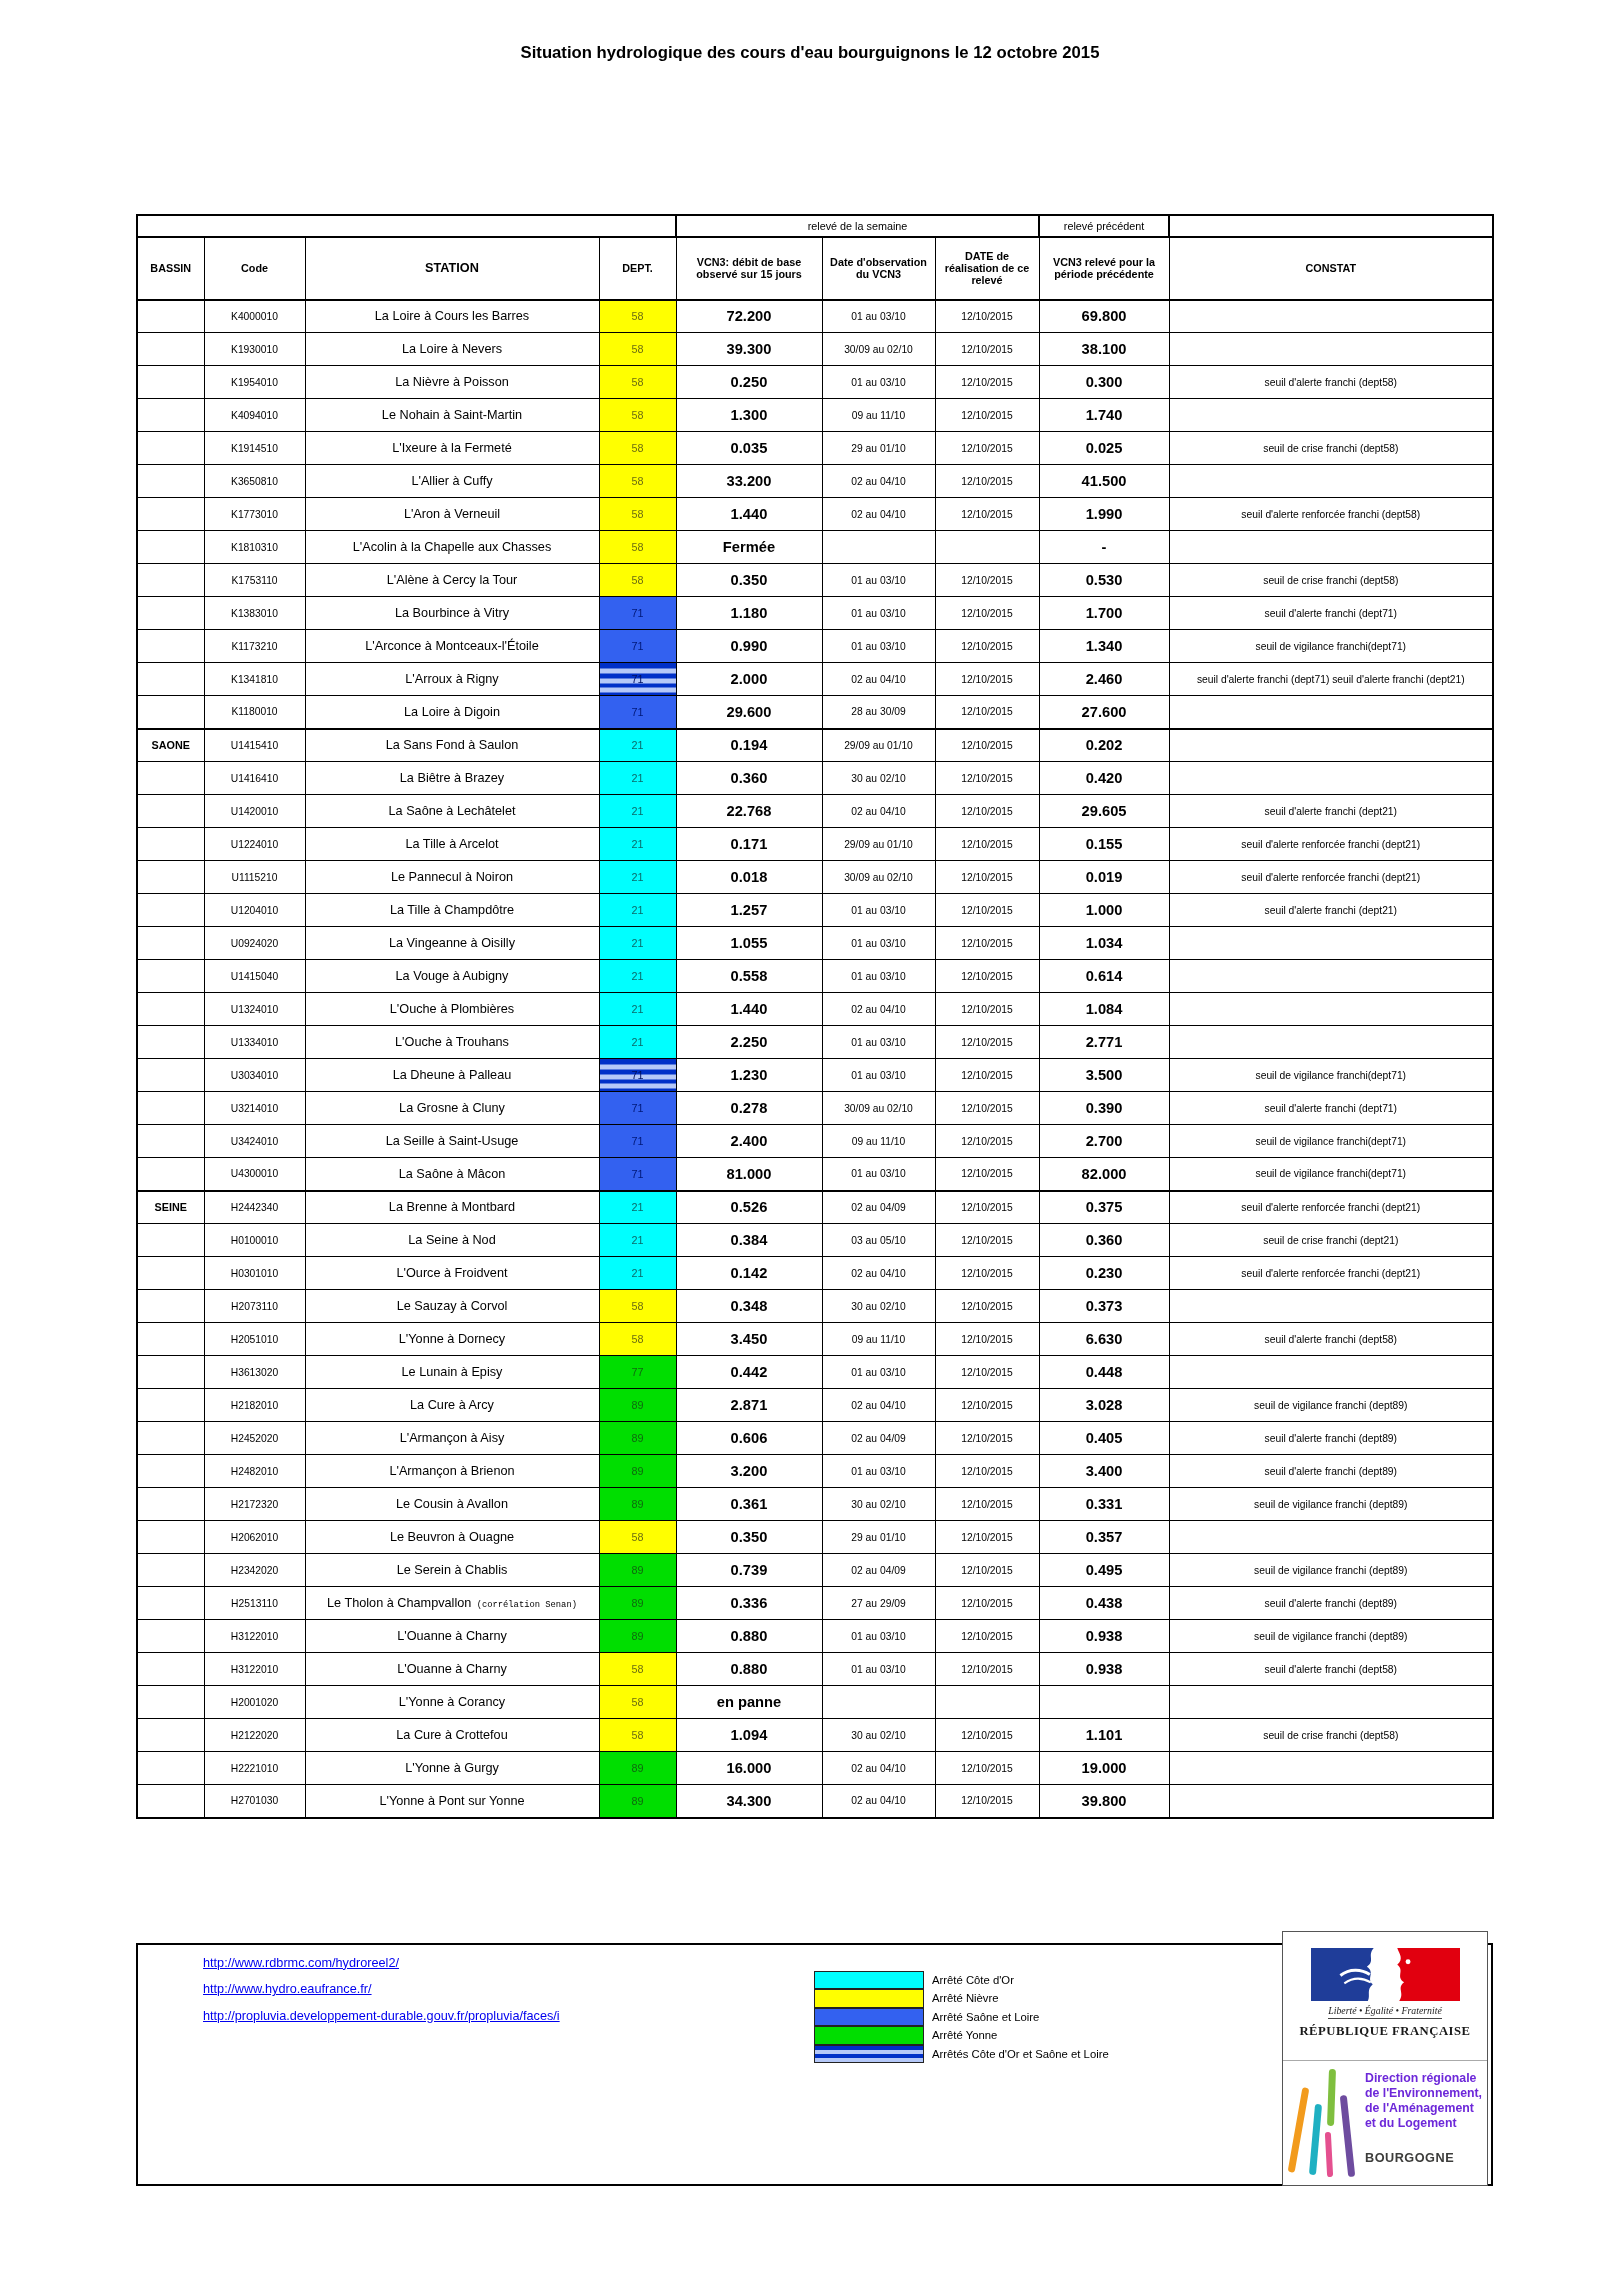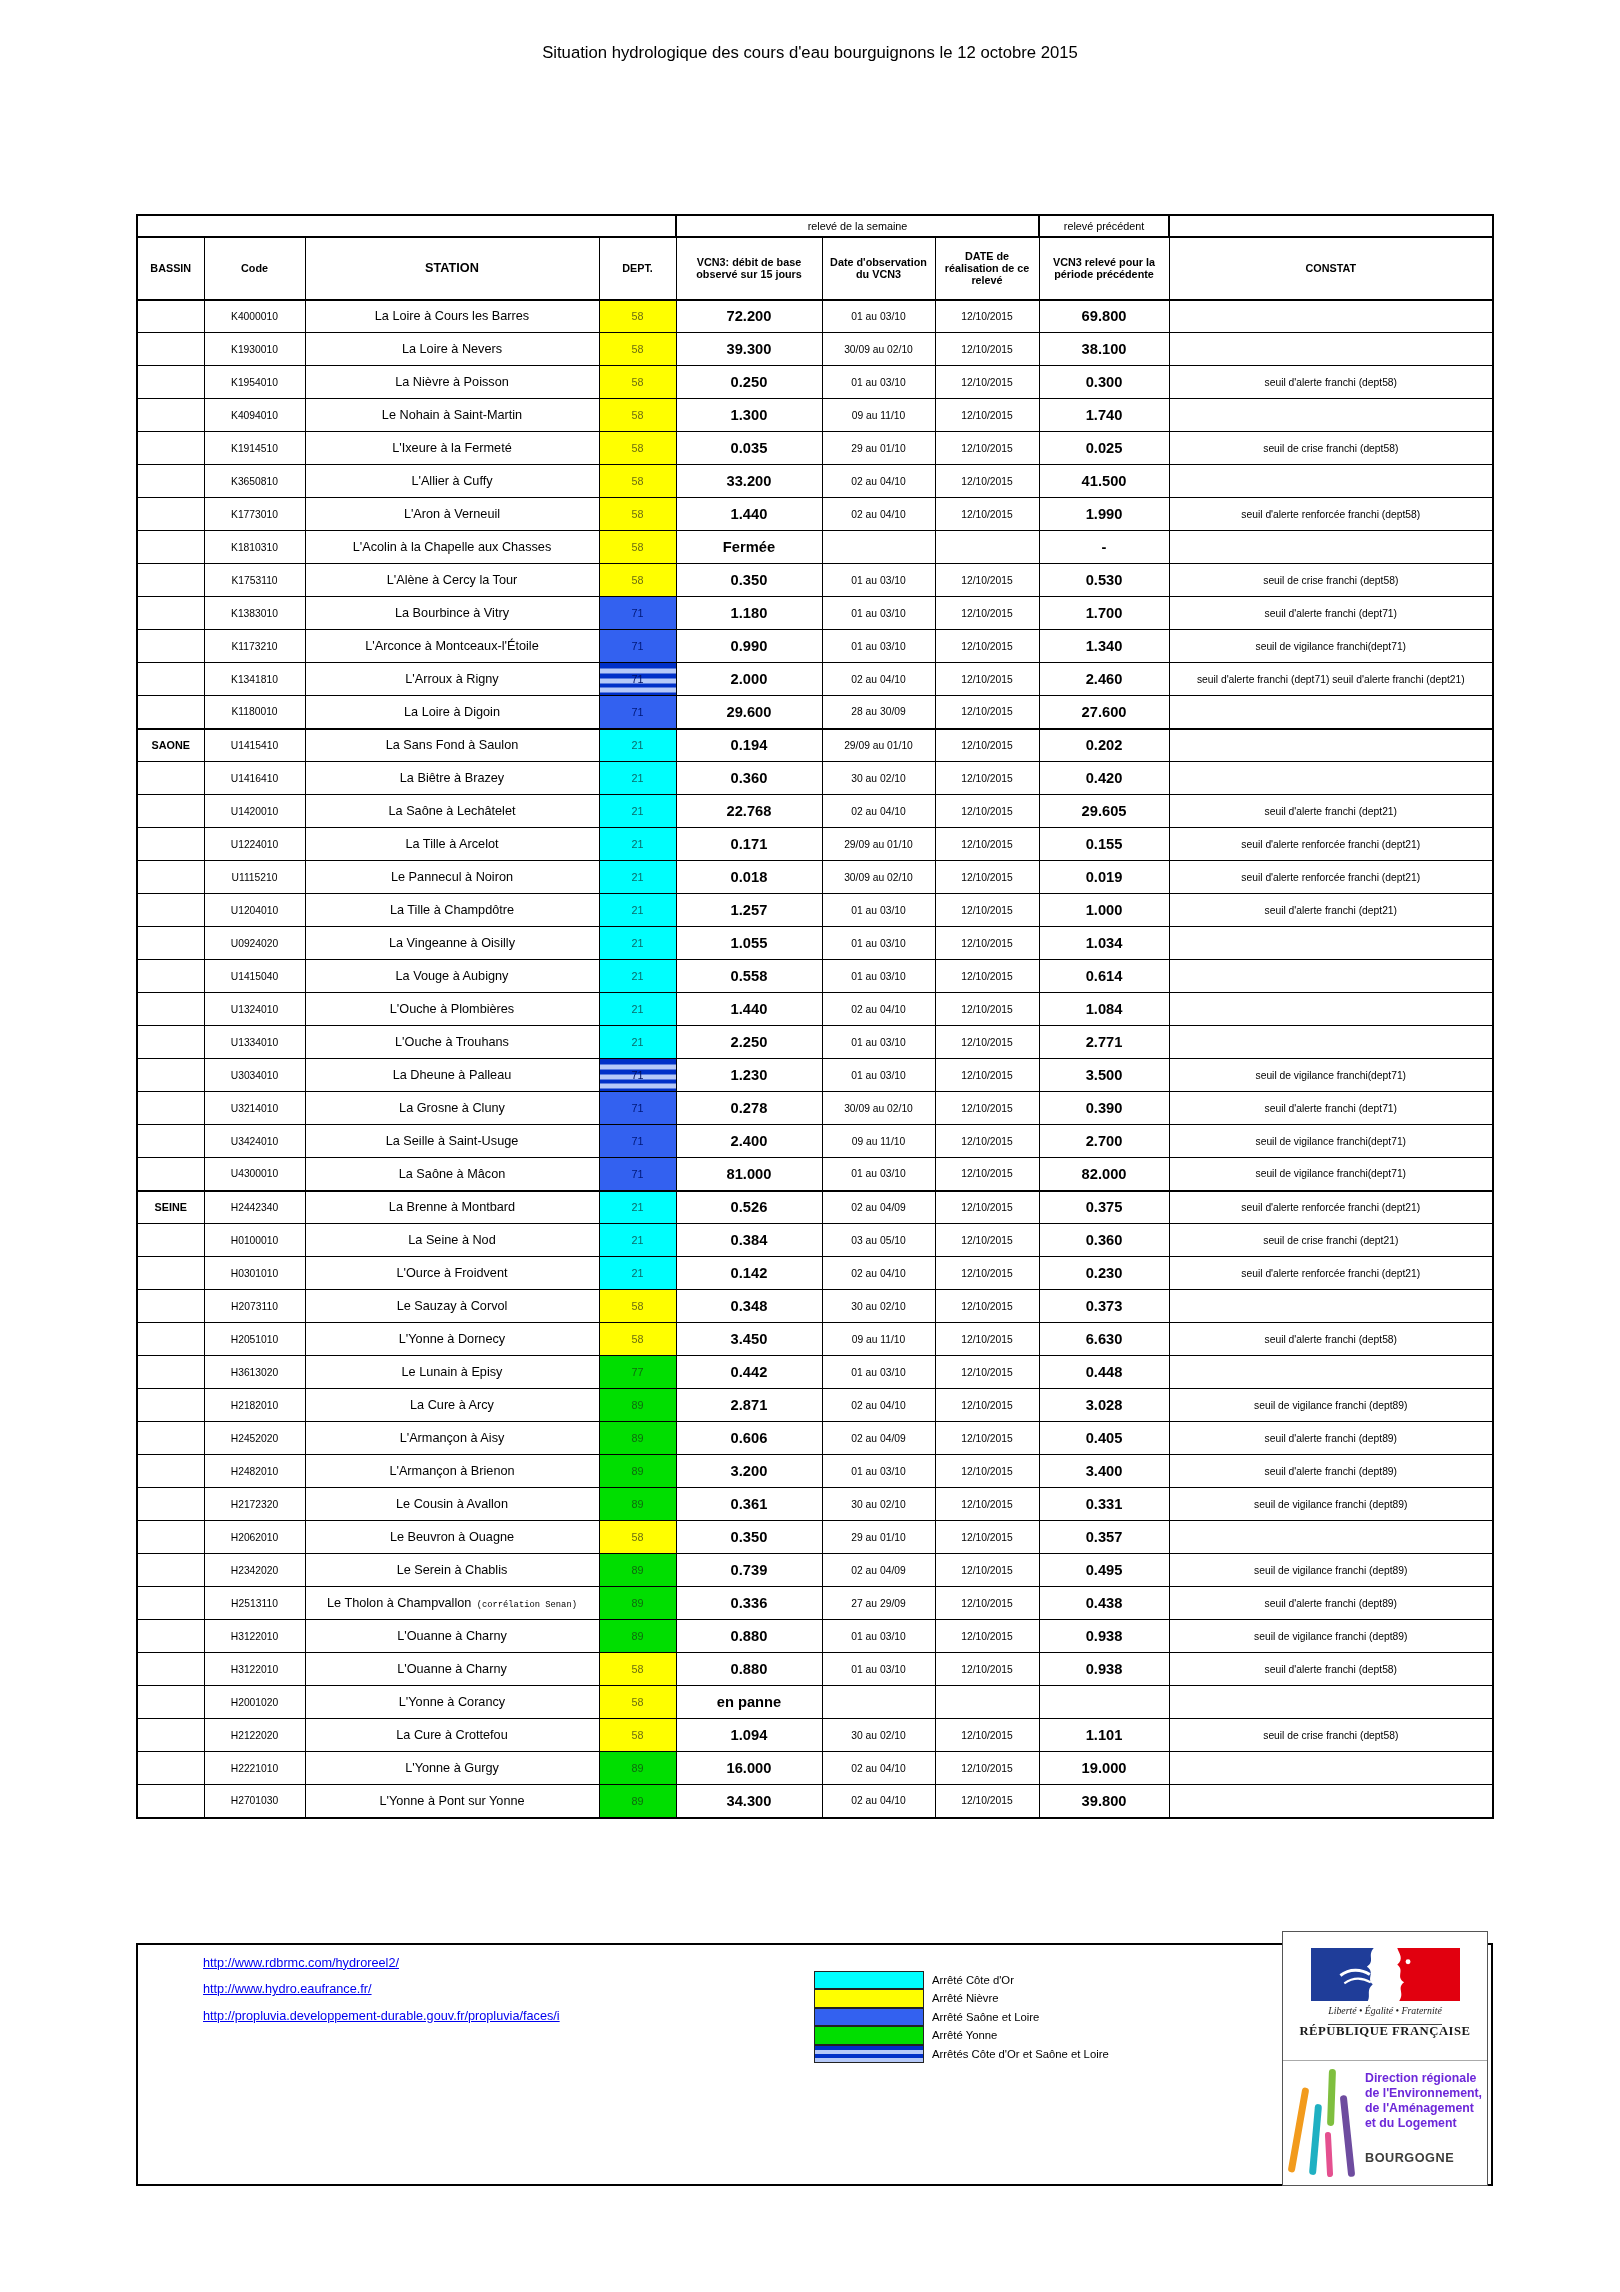--- a/index.html
+++ b/index.html
@@ -2,21 +2,21 @@
 <html><head>
 <meta charset="utf-8">
 <style>
   html,body { margin:0; padding:0; }
   body {
     width:1620px; height:2293px; background:#fff; position:relative;
     font-family:"Liberation Sans", sans-serif; color:#000;
   }
   .page-title {
     position:absolute; top:43px; left:0; width:1620px;
-    text-align:center; font-size:16.7px; font-weight:normal;
+    text-align:center; font-size:16.7px; font-weight:bold;
   }
   
   .tbl-wrap { position:absolute; left:136px; top:214px; width:1357px; }
   table.main {
     border-collapse:collapse; table-layout:fixed; width:1357px;
     border:2.9px solid #000;
     padding-left:40px;
   }
   table.main td, table.main th { padding:0 2px; overflow:hidden; }
   tr.subhead td {
@@ -81,21 +81,21 @@
   .logo-box {
     position:absolute; left:1144px; top:-13.7px; width:206px; height:255px;
     background:#fff; border:1px solid #555; box-sizing:border-box;
   }
   .rf { position:relative; width:100%; height:129px; border-bottom:1px solid #aaa; box-sizing:border-box; }
   .rf-flag { position:absolute; left:28px; top:15.7px; }
   .rf-motto {
     position:absolute; left:0; top:73px; width:100%; text-align:center;
     font-family:"Liberation Serif", serif; font-style:italic; font-size:9.8px; color:#222;
   }
-  .rf-motto .line { display:inline-block; border-bottom:1px solid #444; padding-bottom:8px;text-align:right; }
+  .rf-motto .line { display:inline-block; border-bottom:1px solid #444; padding-bottom:2px;text-align:right; }
   .rf-name {
     position:absolute; left:0; top:92px; width:100%; text-align:center;
     font-family:"Liberation Serif", serif; font-size:12.7px; font-weight:bold;
     letter-spacing:0.5px; color:#1a1a1a;
   }
   .dreal { position:relative; width:100%; height:123px; }
   .dreal-marks { position:absolute; left:5.9px; top:7.8px; width:71px; height:110px; }
   .stroke { position:absolute; border-radius:3.9px; }
   .stroke.orange { left:5.9px;  top:17.6px; width:6.9px; height:86px; background:#F29B1D; transform:rotate(10deg); }
   .stroke.teal   { left:23.5px; top:35px; width:6.9px; height:71px; background:#1FB0C2; transform:rotate(5deg); }

